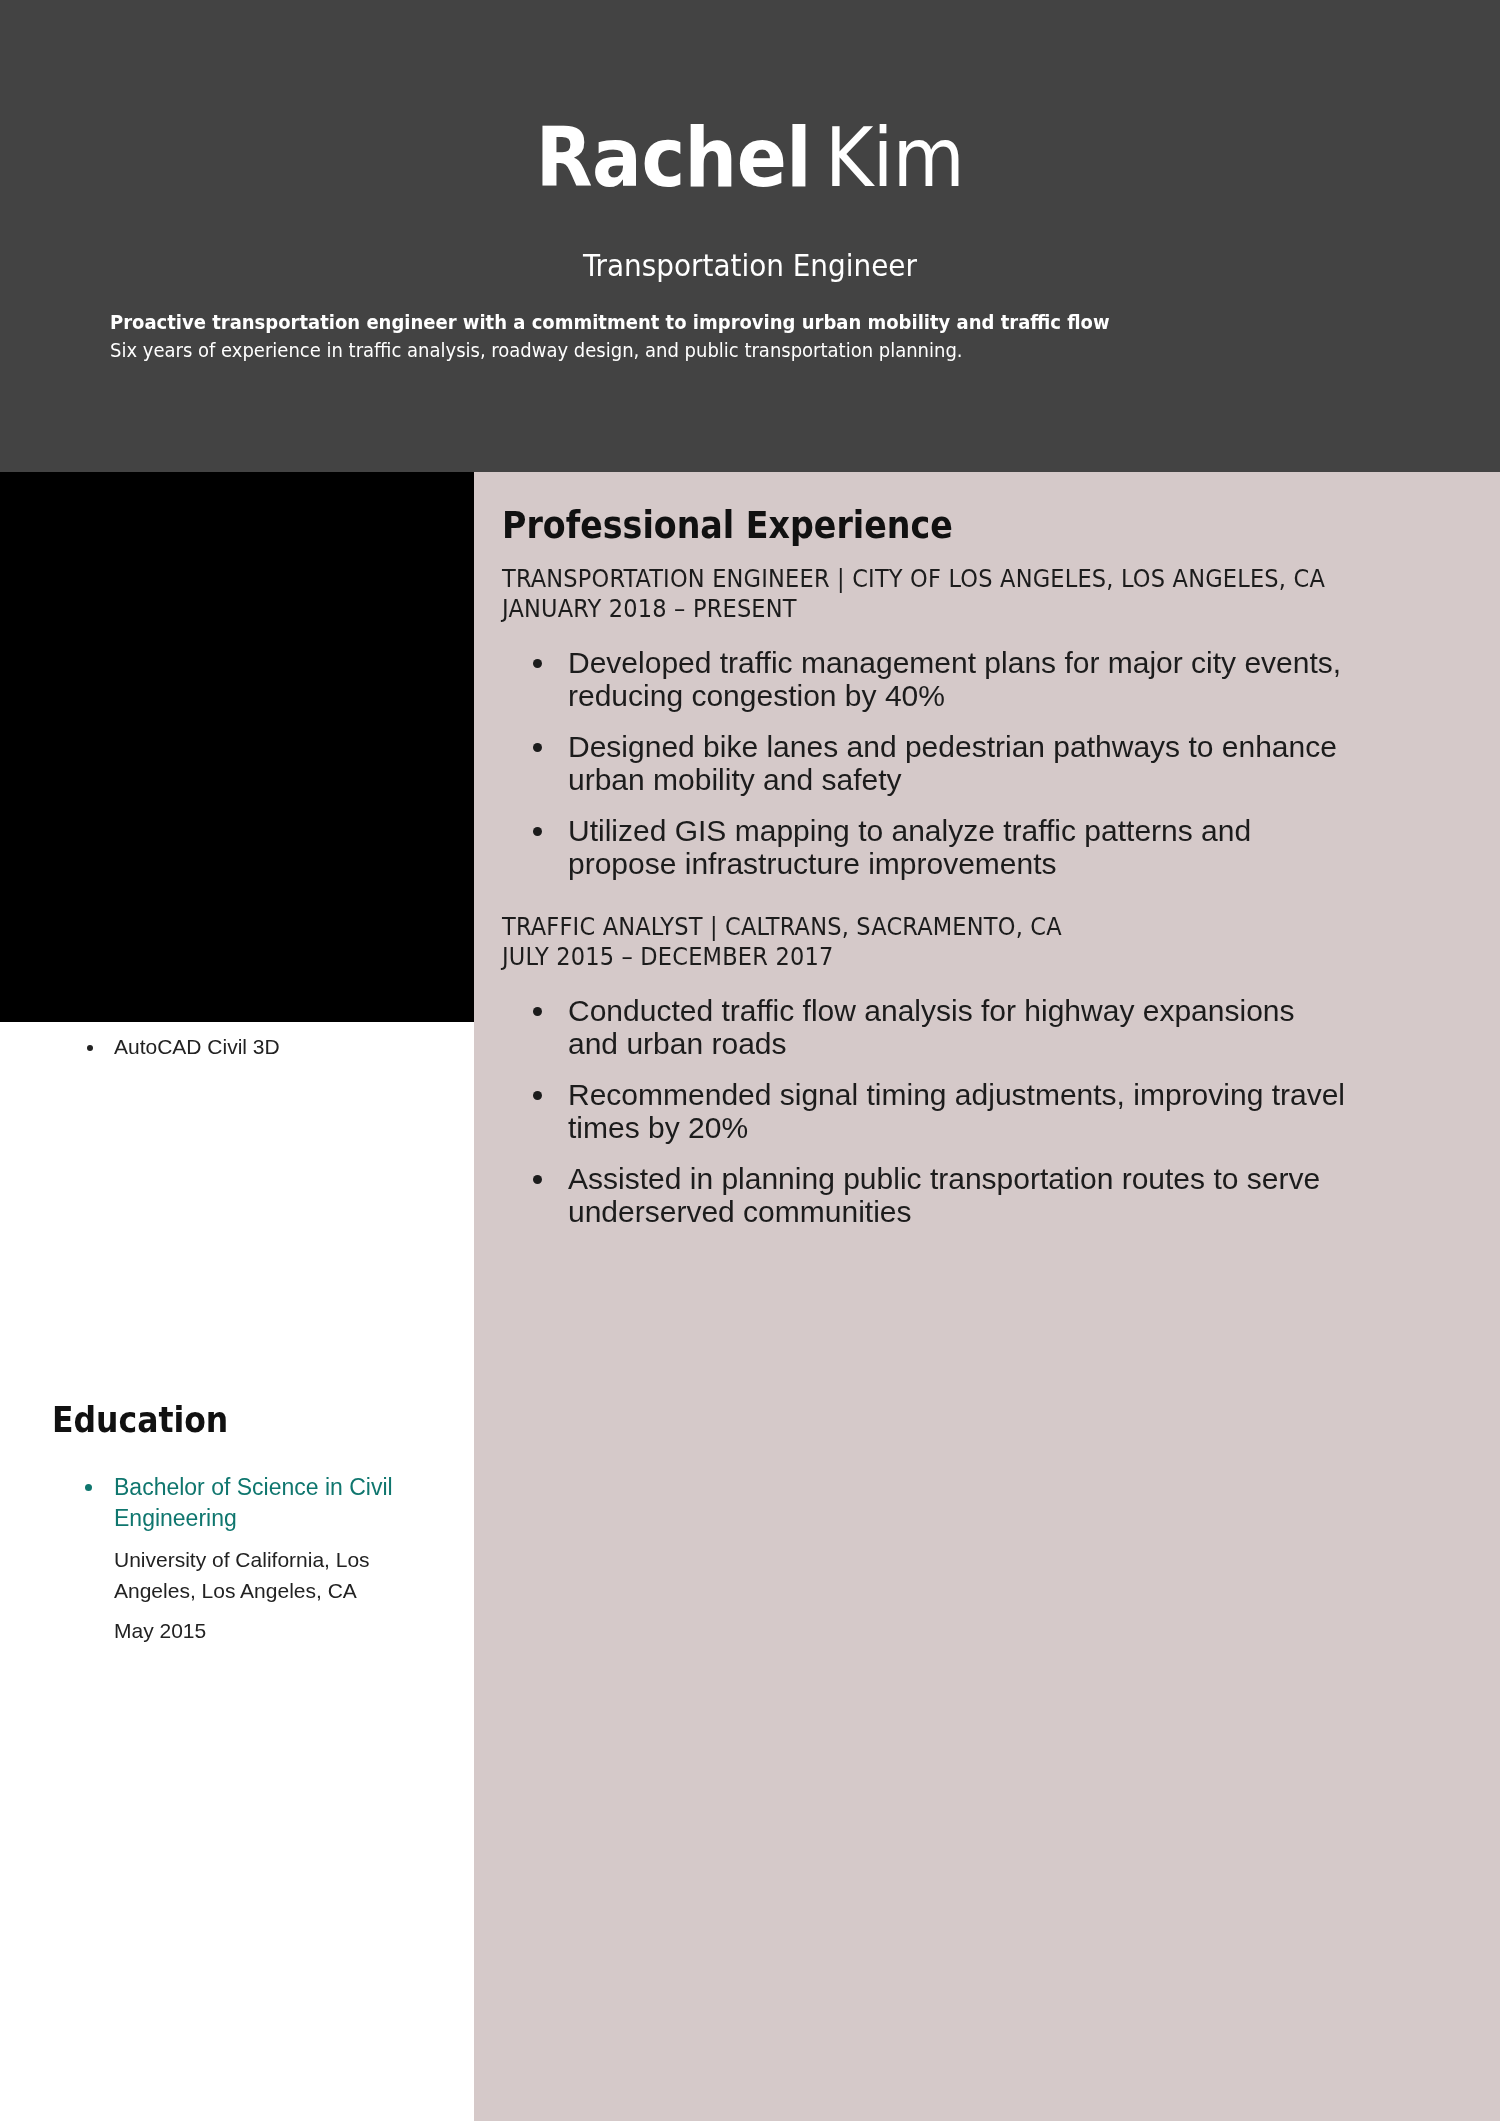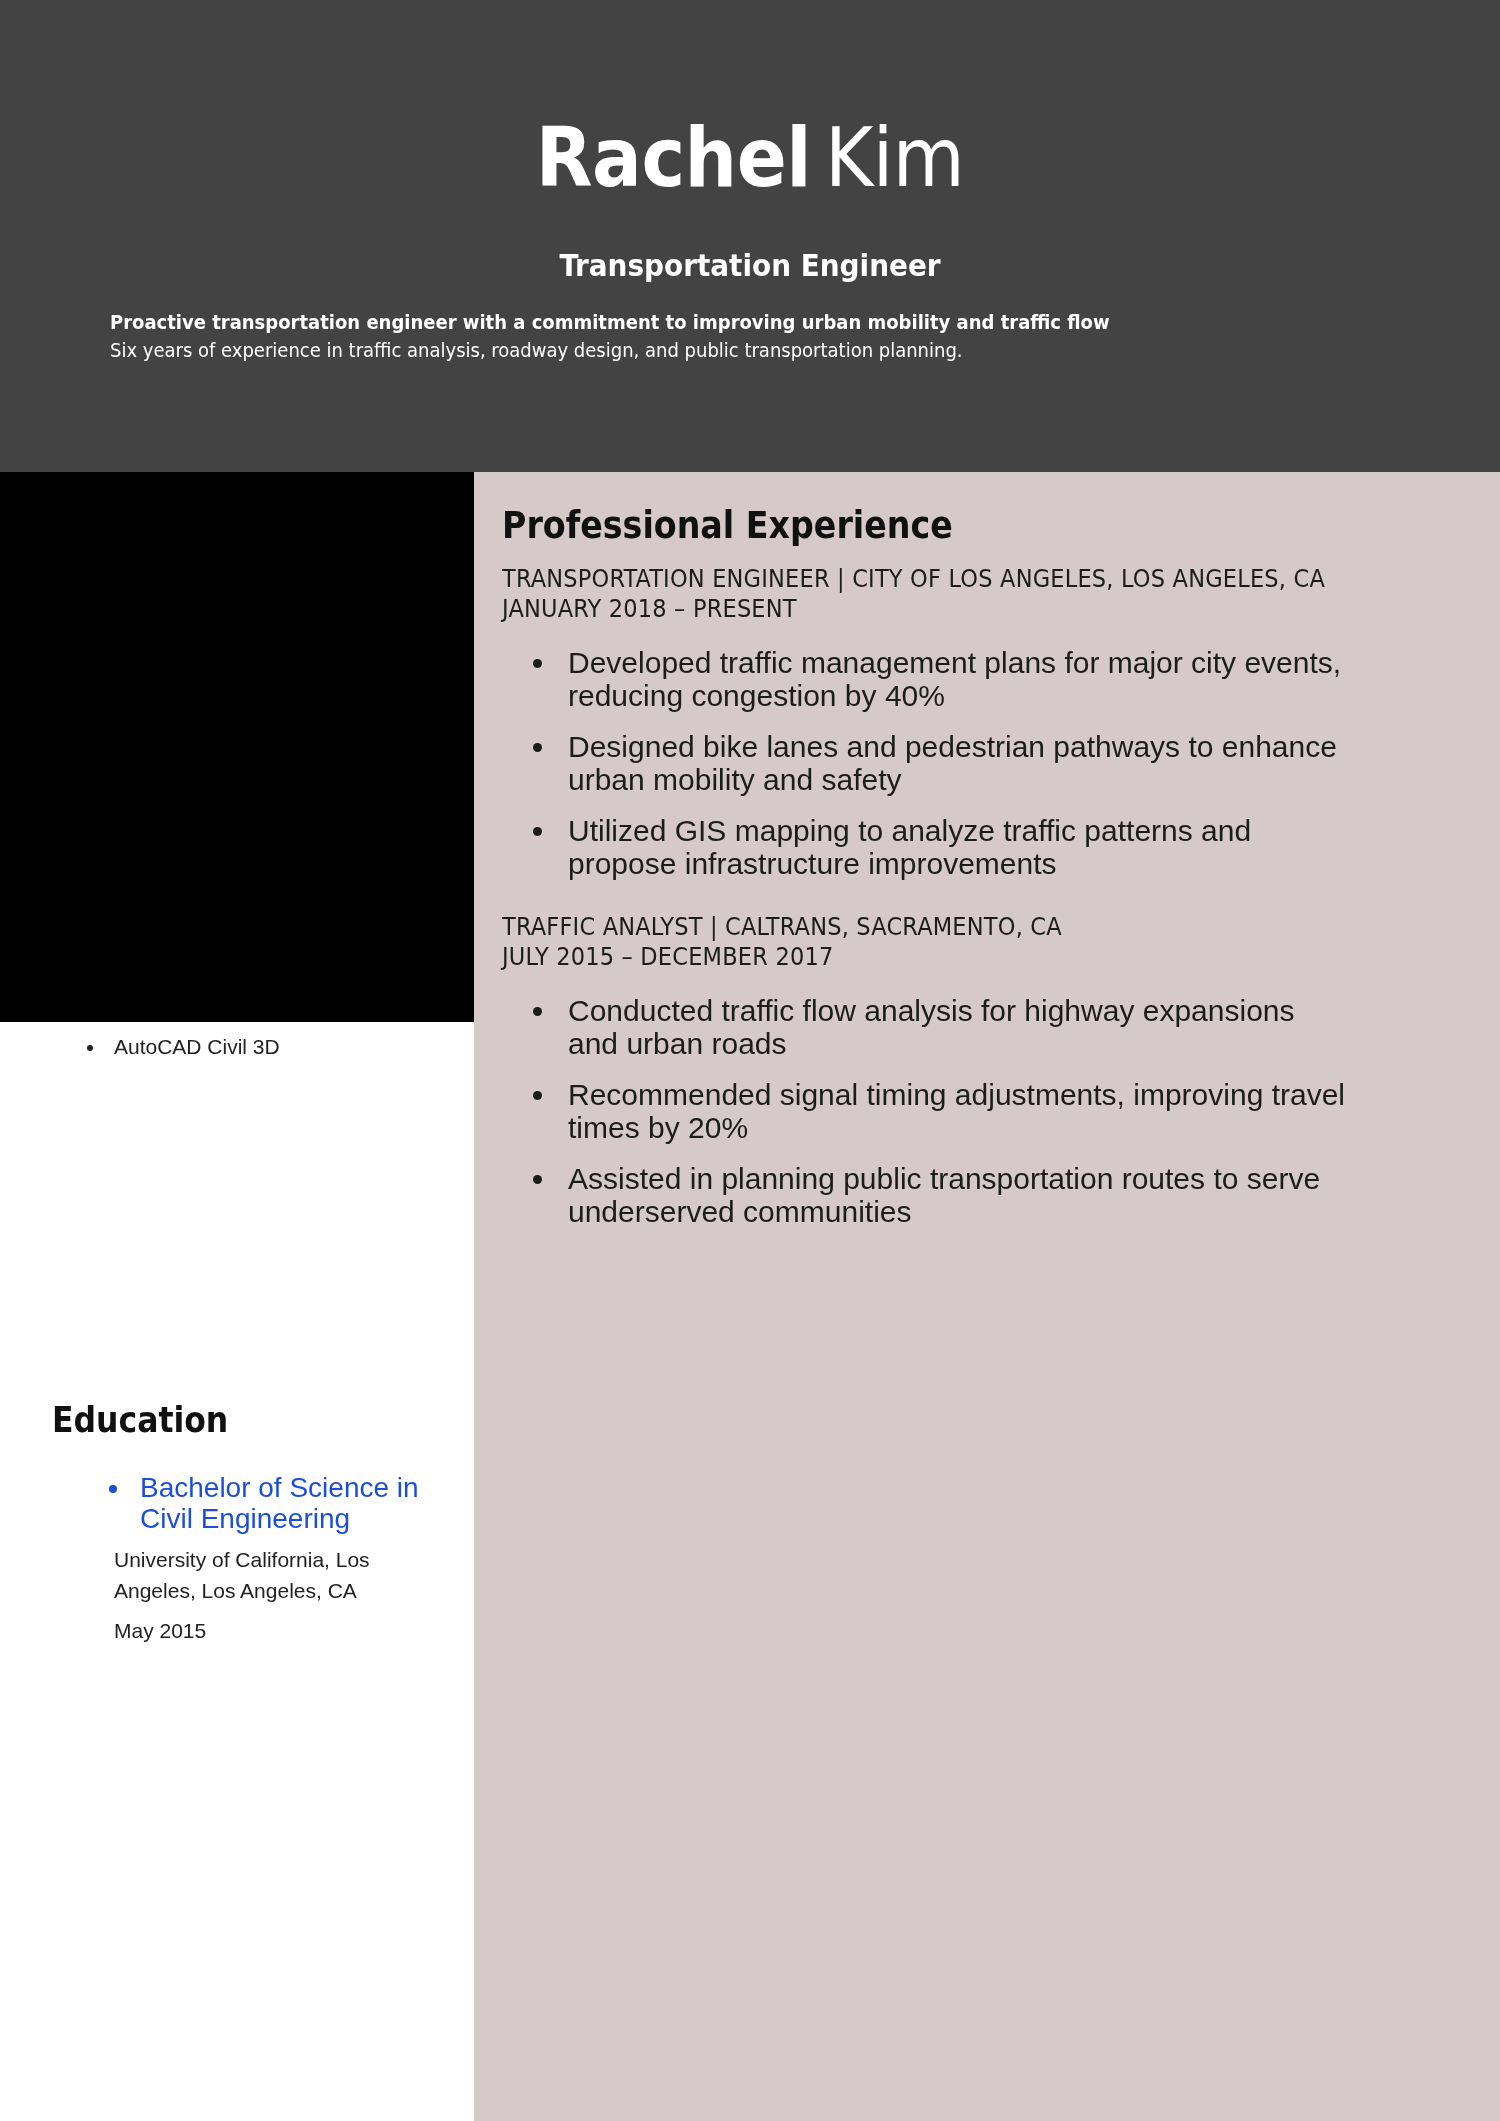--- a/index.html
+++ b/index.html
@@ -52,21 +52,21 @@
     letter-spacing: -0.5px;
     margin-left: 14px;
   }
   .job-title {
     position: absolute;
     left: 0;
     top: 247px;
     width: 1500px;
     text-align: center;
     font-family: "DejaVu Sans Condensed", "Liberation Sans Narrow", "Liberation Sans", sans-serif;
-    font-weight: 700;
+    font-weight: 400;
     font-size: 31px;
     color: #ffffff;
     white-space: nowrap;
   }
   .summary-block {
     position: absolute;
     left: 110px;
     top: 308px;
     width: 1200px;
   }
@@ -168,25 +168,24 @@
   .education-list {
     position: absolute;
     left: 78px;
     top: 1000px;
     width: 320px;
     margin: 0;
     padding: 0 0 0 28px;
     list-style: disc;
   }
   .education-list li {
-    font-size: 28px;
-    color: #1d4ed8;
+    font-size: 23px;
+    color: #0f766e;
     line-height: 31px;
     padding-left: 8px;
-    margin-left: 26px;
   }
   .edu-sub {
     position: absolute;
     left: 114px;
     width: 300px;
     font-size: 21px;
     color: #222222;
     line-height: 31px;
   }
   .edu-school { top: 1072px; }

